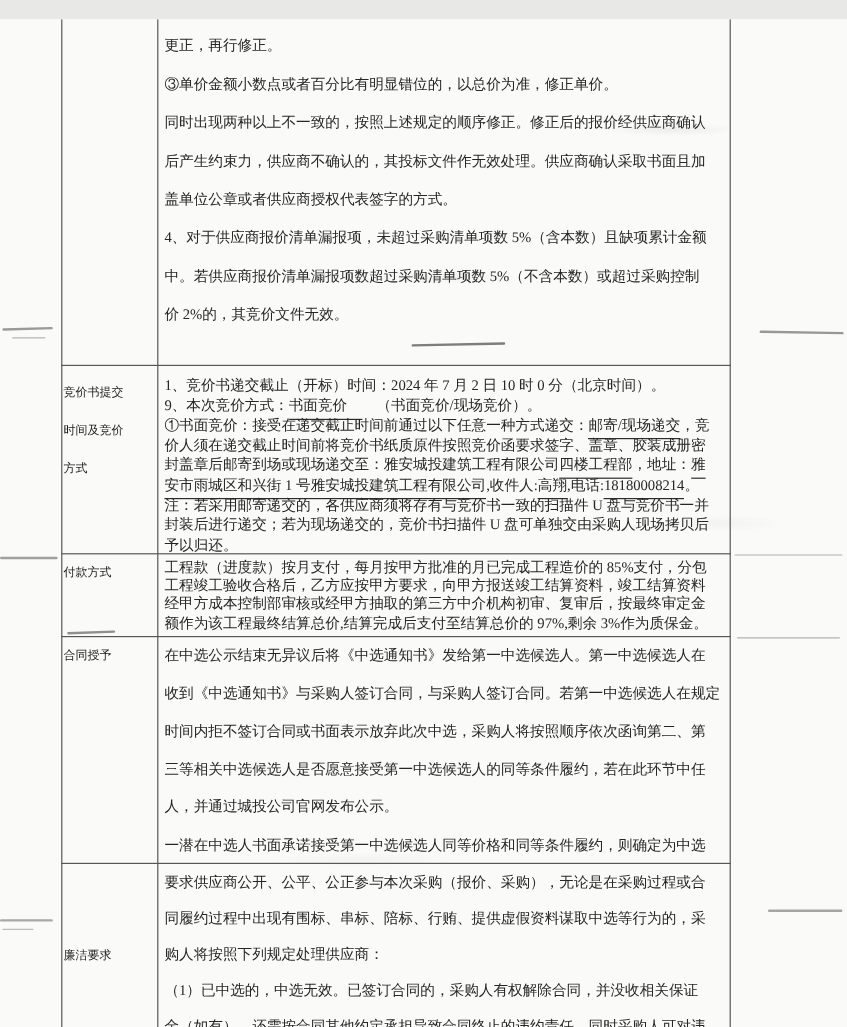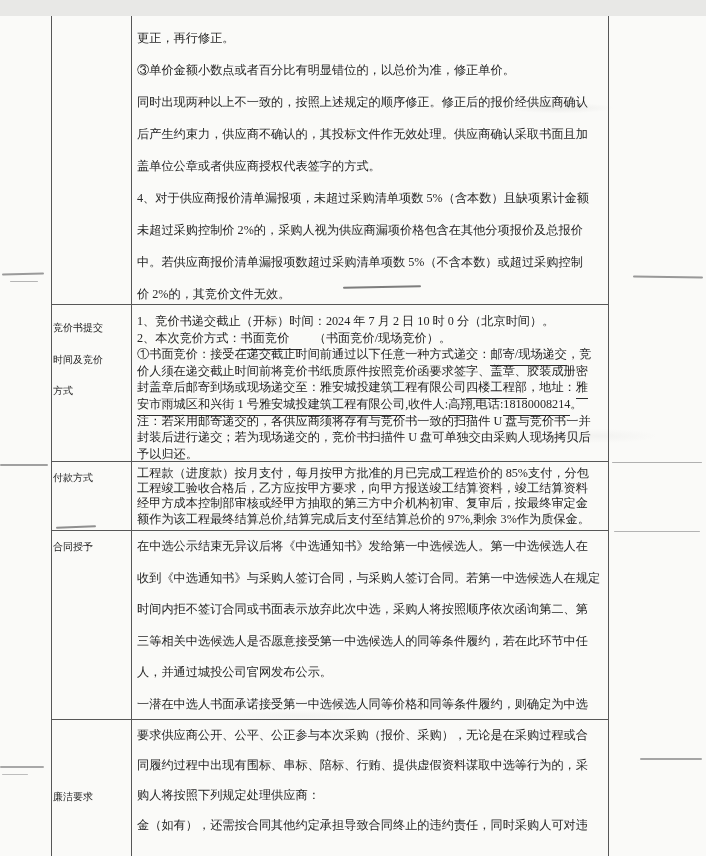--- a/index.html
+++ b/index.html
@@ -71,33 +71,32 @@
   <div class="hline" id="h-row4"></div>
   <div class="hline" id="h-bottom"></div>
 
   <div class="content-cell" id="content-0">
       <div class="txt-line"><span>更正，再行修正。</span></div>
       <div class="txt-line"><span>③单价金额小数点或者百分比有明显错位的，以总价为准，修正单价。</span></div>
       <div class="txt-line"><span>同时出现两种以上不一致的，按照上述规定的顺序修正。修正后的报价经供应商确认</span></div>
       <div class="txt-line"><span>后产生约束力，供应商不确认的，其投标文件作无效处理。供应商确认采取书面且加</span></div>
       <div class="txt-line"><span>盖单位公章或者供应商授权代表签字的方式。</span></div>
       <div class="txt-line"><span>4、对于供应商报价清单漏报项，未超过采购清单项数 5%（含本数）且缺项累计金额</span></div>
-      <div class="txt-line"><span>未超过采购控制价 2%的，采购人视为供应商漏项价格包含在其他分项报价及总报价</span></div>
       <div class="txt-line"><span>中。若供应商报价清单漏报项数超过采购清单项数 5%（不含本数）或超过采购控制</span></div>
       <div class="txt-line"><span>价 2%的，其竞价文件无效。</span></div>
     </div>
 
   <div class="label-cell" id="label-1">
       <div class="lbl-line">竞价书提交</div>
       <div class="lbl-line">时间及竞价</div>
       <div class="lbl-line">方式</div>
     </div>
   <div class="content-cell" id="content-1">
       <div class="txt-line"><span>1、竞价书递交截止（开标）时间：2024 年 7 月 2 日 10 时 0 分（北京时间）。</span></div>
-      <div class="txt-line"><span>2、本次竞价方式：</span><span class="u">书面竞价　</span><span>　（书面竞价/现场竞价）。</span></div>
+      <div class="txt-line"><span>9、本次竞价方式：</span><span class="u">书面竞价　</span><span>　（书面竞价/现场竞价）。</span></div>
       <div class="txt-line"><span>①书面竞价：接受在递交截止时间前通过以下任意一种方式递交：</span><span class="u">邮寄/现场递交</span><span>，竞</span></div>
       <div class="txt-line"><span>价人须在递交截止时间前将竞价书纸质原件按照竞价函要求签字、盖章、胶装成册密</span></div>
       <div class="txt-line"><span>封盖章后邮寄到场或现场递交至：雅安城投建筑工程有限公司</span><span class="u">四楼工程部</span><span>，地址：</span><span class="u">雅</span></div>
       <div class="txt-line"><span class="u">安市雨城区和兴街 1 号雅安城投建筑工程有限公司</span><span>,收件人:</span><span class="u">高翔</span><span>,电话:</span><span class="u">18180008214</span><span>。</span></div>
       <div class="txt-line"><span>注：若采用邮寄递交的，各供应商须将存有与竞价书一致的扫描件 U 盘与竞价书一并</span></div>
       <div class="txt-line"><span>封装后进行递交；若为现场递交的，竞价书扫描件 U 盘可单独交由采购人现场拷贝后</span></div>
       <div class="txt-line"><span>予以归还。</span></div>
     </div>
 
   <div class="label-cell" id="label-2">
@@ -122,20 +121,21 @@
       <div class="txt-line"><span>一潜在中选人书面承诺接受第一中选候选人同等价格和同等条件履约，则确定为中选</span></div>
     </div>
 
   <div class="label-cell" id="label-4">
       <div class="lbl-line">廉洁要求</div>
     </div>
   <div class="content-cell" id="content-4">
       <div class="txt-line"><span>要求供应商公开、公平、公正参与本次采购（报价、采购），无论是在采购过程或合</span></div>
       <div class="txt-line"><span>同履约过程中出现有围标、串标、陪标、行贿、提供虚假资料谋取中选等行为的，采</span></div>
       <div class="txt-line"><span>购人将按照下列规定处理供应商：</span></div>
+      <div class="txt-line"><span>（1）已中选的，中选无效。已签订合同的，采购人有权解除合同，并没收相关保证</span></div>
       <div class="txt-line"><span>金（如有），还需按合同其他约定承担导致合同终止的违约责任，同时采购人可对违</span></div>
     </div>
 
   <div class="art" id="a1"></div>
   <div class="art" id="a2"></div>
   <div class="art" id="a3"></div>
   <div class="art" id="a4"></div>
   <div class="art" id="a5"></div>
   <div class="art" id="a6"></div>
   <div class="art" id="a7"></div>

